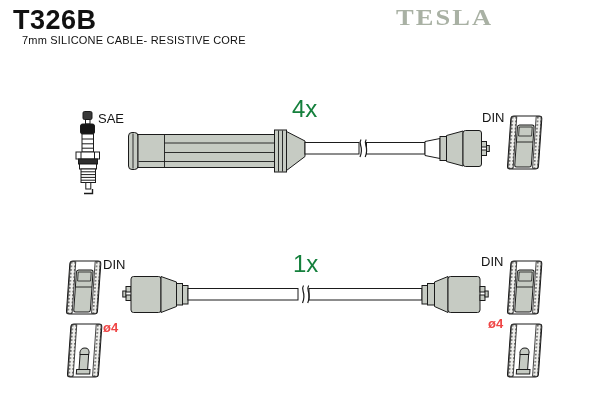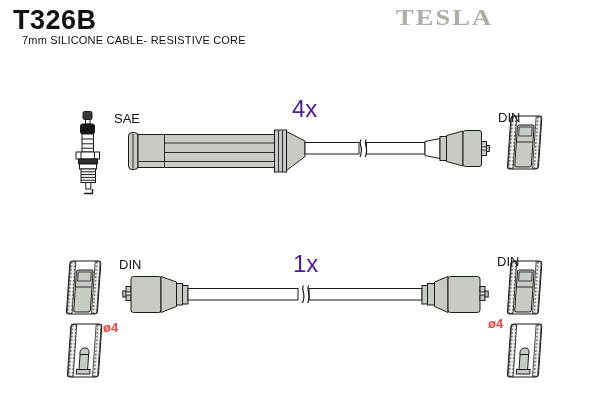--- a/index.html
+++ b/index.html
@@ -4,24 +4,24 @@
 <style>
   html,body{margin:0;padding:0;background:#fff;}
   #stage{position:relative;width:600px;height:400px;background:#fff;overflow:hidden;
          font-family:"Liberation Sans", sans-serif;color:#111;}
   #diagram-svg{position:absolute;left:0;top:0;}
   .txt{position:absolute;white-space:nowrap;line-height:1;}
   .part-number{left:13px;top:7px;font-size:27px;font-weight:bold;letter-spacing:0.5px;}
   .subtitle{left:14px;top:35px;font-size:11px;letter-spacing:0.2px;margin-left:8px;}
   .brand{left:396px;top:6px;font-family:"Liberation Serif", serif;font-weight:bold;
          font-size:26px;letter-spacing:2px;color:var(--brand,#a9b1a4);transform:scale(1.02,0.92);transform-origin:left top;}
-  .qty{font-size:24px;color:#4c1d95;}
+  .qty{font-size:24px;color:#15803d;}
   .qty-top{left:292px;top:97px;}
   .qty-bottom{left:293px;top:252px;}
-  .small-label{font-size:13px;color:#141414;margin-left:16px;}
+  .small-label{font-size:13px;color:#141414;}
   .sae-label{left:98px;top:112px;}
   .din-top-right{left:482px;top:111px;}
   .din-bottom-left{left:103px;top:258px;}
   .din-bottom-right{left:481px;top:255px;}
   .dia-label{font-size:13px;font-weight:bold;color:#ef4444;}
   .dia-bottom-left{left:103px;top:321px;}
   .dia-bottom-right{left:488px;top:317px;}
 </style>
 </head>
 <body>

